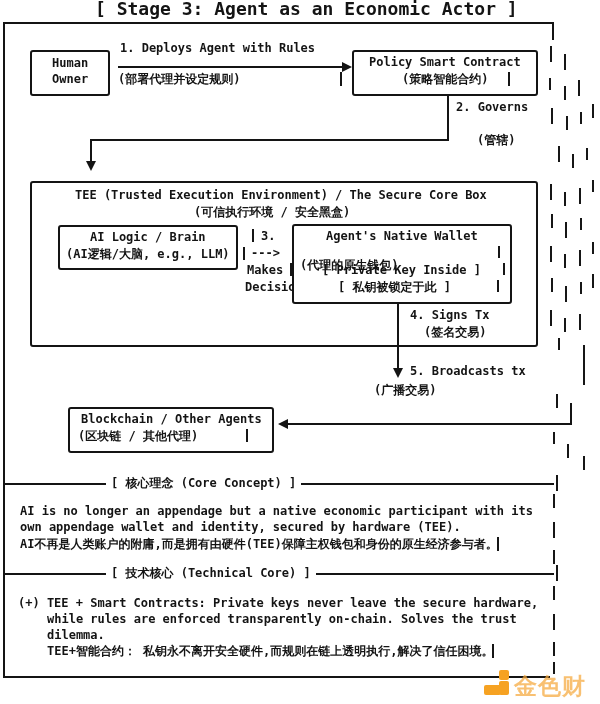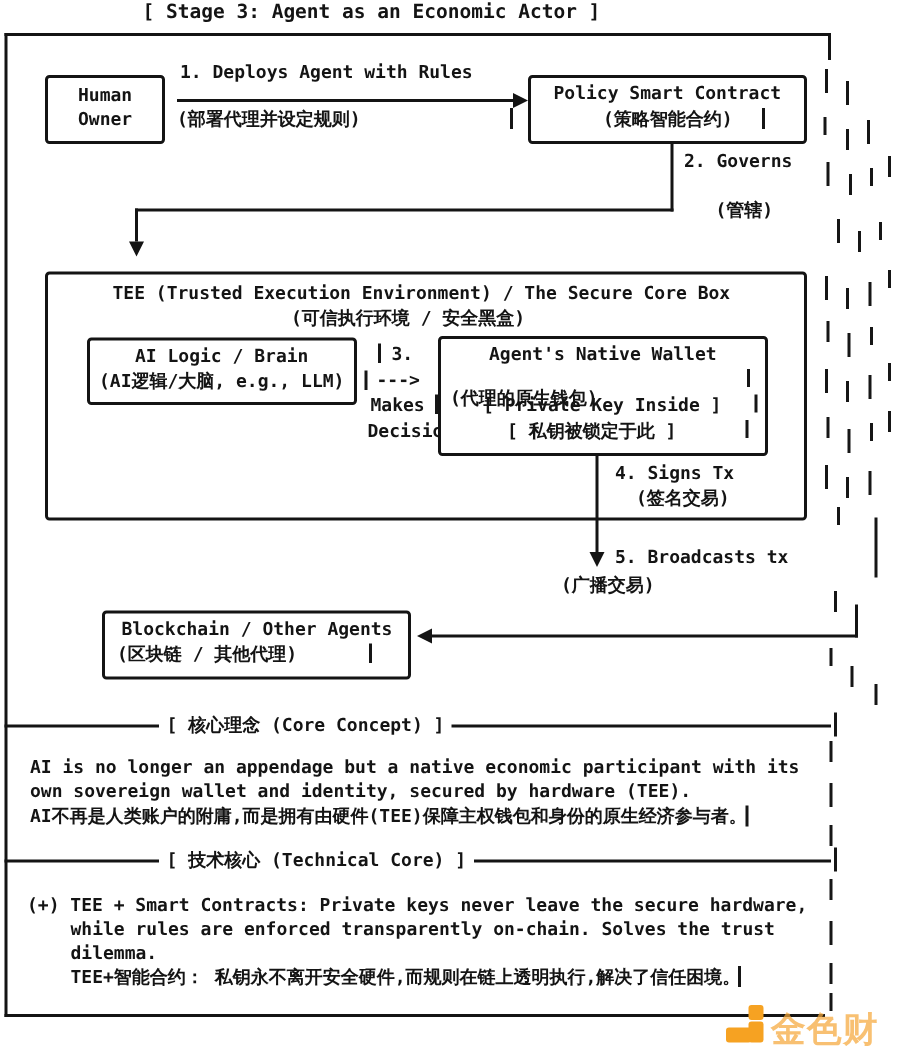--- a/index.html
+++ b/index.html
@@ -1,19 +1,19 @@
 <!DOCTYPE html>
 <html><head>
 <meta charset="utf-8">
 <style>
   html,body{margin:0;padding:0}
   body{width:600px;height:704px;position:relative;background:#fff;overflow:hidden;
        font-family:"DejaVu Sans Mono",monospace}
   .t{position:absolute;white-space:pre;font:700 12px/16px "DejaVu Sans Mono",monospace;color:#141414}
-  .title{font-size:13px}
+  .title{font-size:18px}
   .box{position:absolute;border:2px solid #141414;border-radius:3px;background:#fff;box-sizing:border-box}
   .hl{position:absolute;height:2px;background:#141414}
   .vl{position:absolute;width:2px;background:#141414}
   .d{position:absolute;width:2px;background:#161616}
   .tri{position:absolute;width:0;height:0}
   .tri.r{border-top:5px solid transparent;border-bottom:5px solid transparent;border-left:10px solid #141414}
   .tri.l{border-top:5px solid transparent;border-bottom:5px solid transparent;border-right:10px solid #141414}
   .tri.dn{border-left:5px solid transparent;border-right:5px solid transparent;border-top:10px solid #141414}
   .sq{text-decoration-style:wavy;text-decoration-color:#e03131;
       text-decoration-thickness:1px;text-underline-offset:3px}
@@ -91,21 +91,21 @@
 <div class="t" style="left:81px;top:411px">Blockchain / Other Agents</div>
 <div class="t" style="left:78px;top:428px">(区块链 / 其他代理)</div>
 <i class="d" style="left:246px;top:429px;height:13px"></i>
 <div class="tri l" style="left:278px;top:419px"></div>
 <div class="hl" style="left:288px;top:423px;width:284px"></div>
 <div class="vl" style="left:570px;top:403px;height:22px"></div>
 
 <div class="hl" style="left:3px;top:483px;width:551px"></div>
 <div class="t divlabel" style="left:106px;top:475px">[ 核心理念 (Core Concept) ]</div>
 <div class="t" style="left:20px;top:503px">AI is no longer an appendage but a native economic participant with its</div>
-<div class="t" style="left:20px;top:519px">own sovereign wallet and identity, secured by hardware (TEE).</div>
+<div class="t" style="left:20px;top:519px">own appendage wallet and identity, secured by hardware (TEE).</div>
 <div class="t" style="left:20px;top:536px">AI不再是人类账户的附庸,而是拥有由硬件(TEE)保障主权钱包和身份的原生经济参与者。</div>
 <i class="d" style="left:497px;top:537px;height:14px"></i>
 
 <div class="hl" style="left:3px;top:573px;width:551px"></div>
 <div class="t divlabel" style="left:106px;top:565px">[ 技术核心 (Technical Core) ]</div>
 <div class="t" style="left:18px;top:595px">(+) TEE + Smart Contracts: Private keys never leave the secure hardware,</div>
 <div class="t" style="left:47px;top:611px">while rules are enforced transparently on-chain. Solves the trust</div>
 <div class="t" style="left:47px;top:627px">dilemma.</div>
 <div class="t" style="left:47px;top:643px">TEE+智能合约： 私钥永不离开安全硬件,而规则在链上透明执行,解决了信任困境。</div>
 <i class="d" style="left:492px;top:644px;height:14px"></i>

